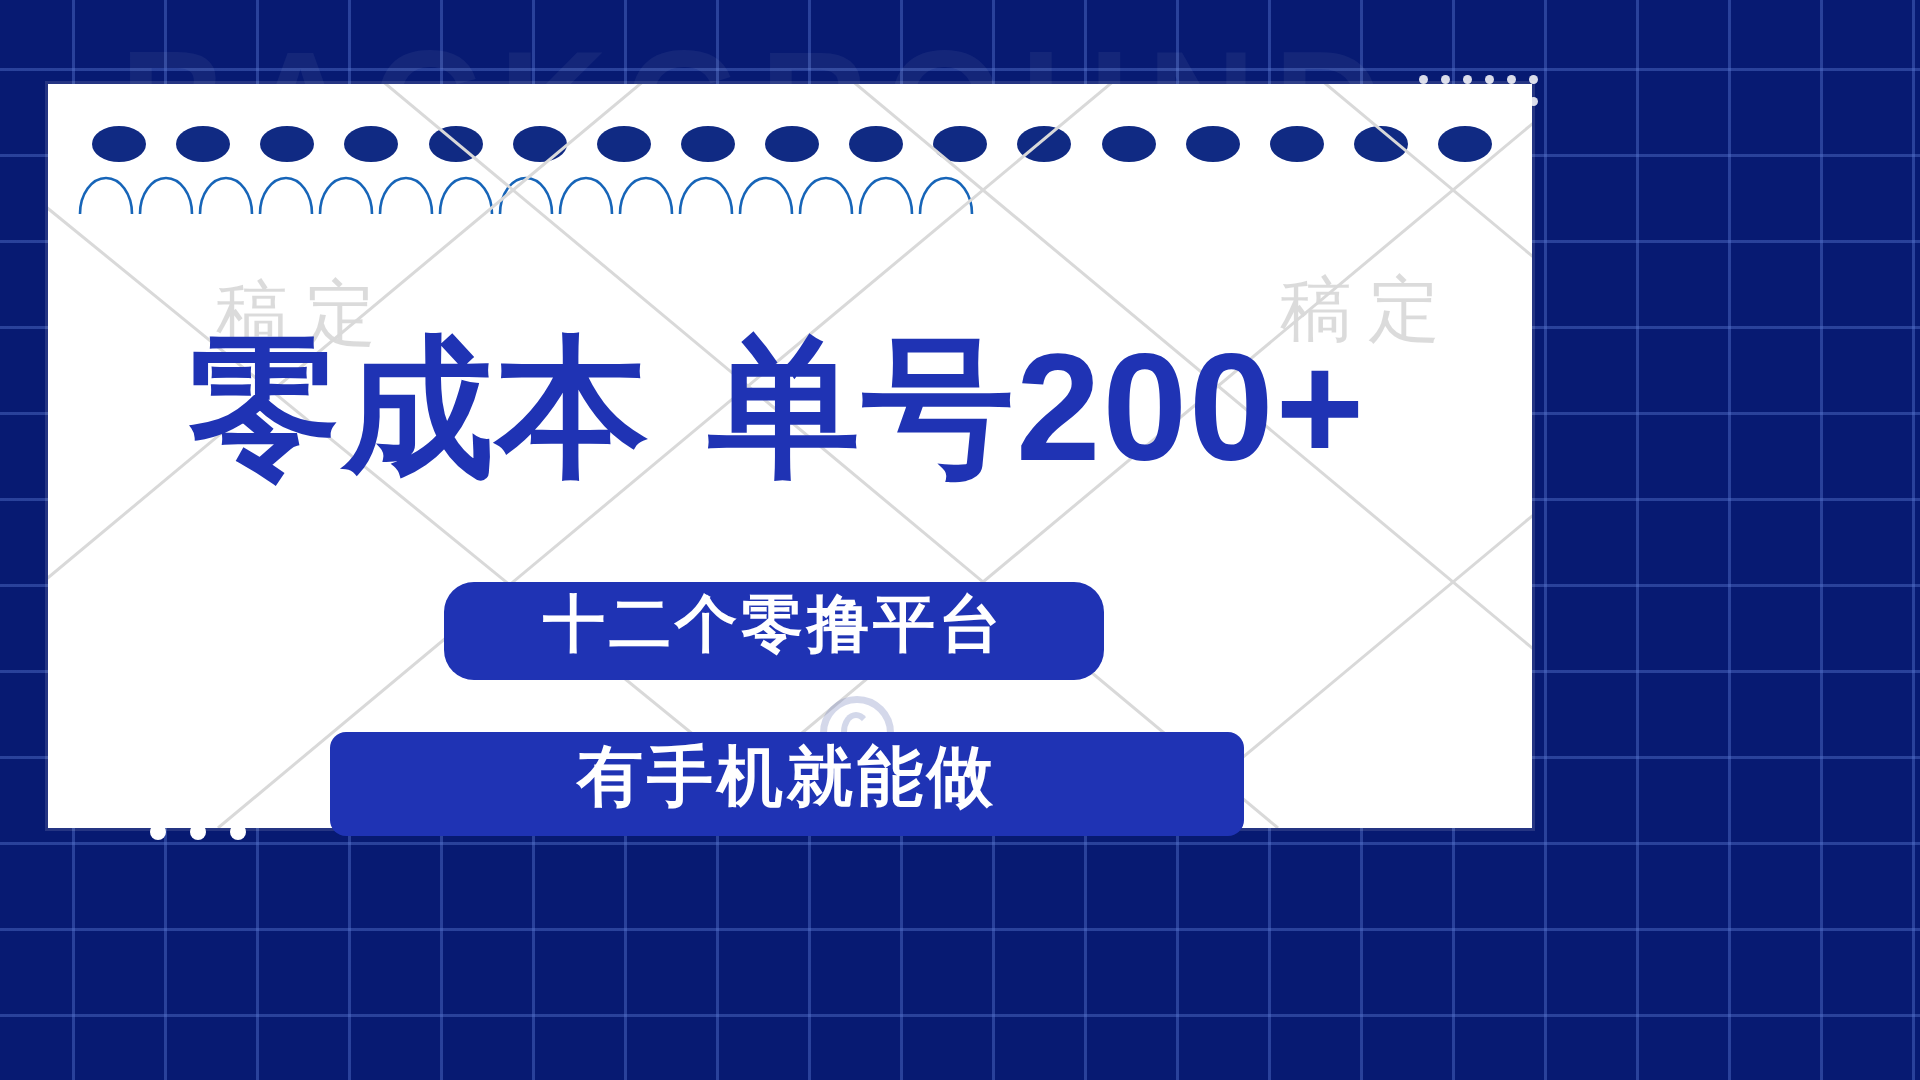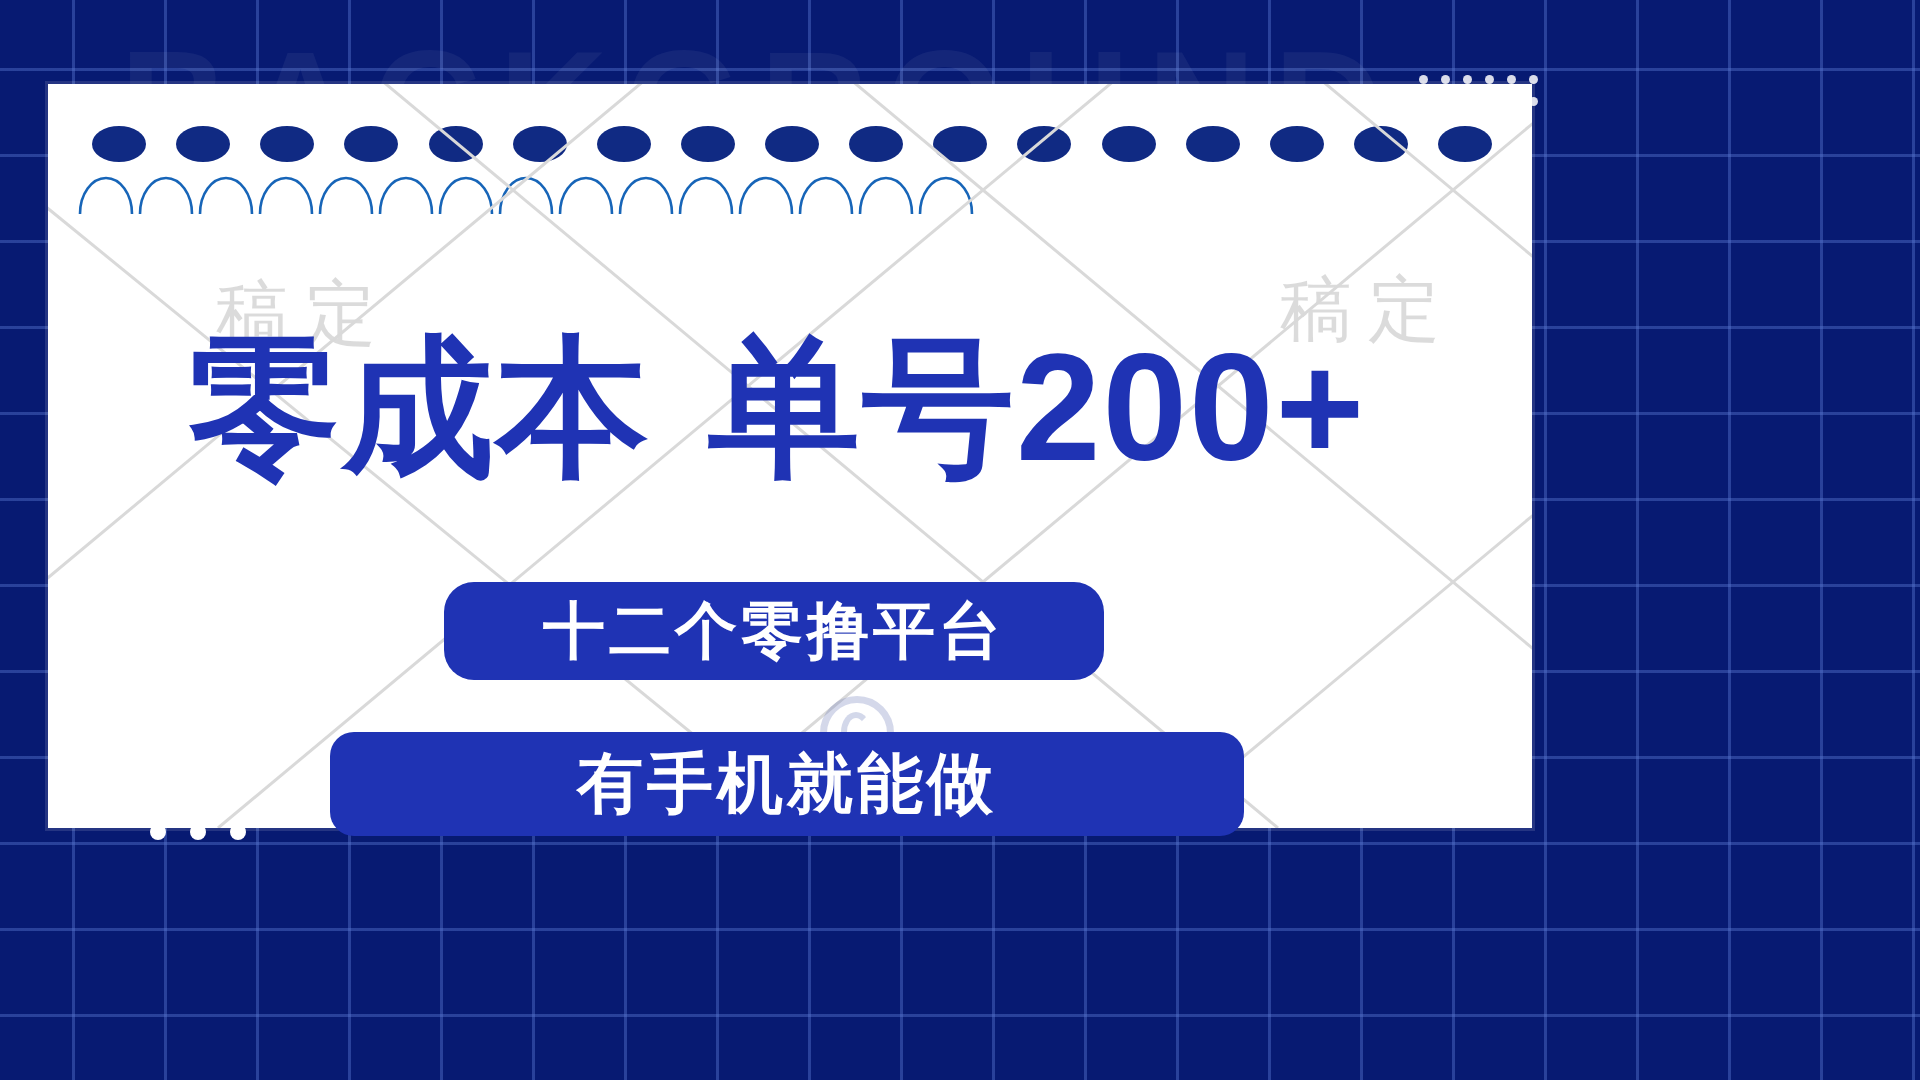--- a/index.html
+++ b/index.html
@@ -137,21 +137,21 @@
     font-weight: bold;
     letter-spacing: 2px;
     white-space: nowrap;
   }
   .headline .gap { display: inline-block; width: 58px; }
 
   
   .pill {
     position: absolute;
     display: flex;
-    align-items: center;
+    align-items: flex-start;
     justify-content: center;
     background: #1f33b4;
     color: #ffffff;
     font-weight: bold;
     border-radius: 34px;
     letter-spacing: 4px;
   }
   .pill-1 {
     left: 396px;
     top: 498px;
@@ -159,21 +159,21 @@
     height: 98px;
     font-size: 62px;
     border-radius: 30px;
   }
   .pill-2 {
     left: 282px;
     top: 648px;
     width: 914px;
     height: 104px;
     font-size: 66px;
-    border-radius: 24px;
+    border-radius: 16px;
   }
 
   
   .dots-bl {
     position: absolute;
     left: 150px;
     top: 824px;
     display: flex;
     gap: 24px;
   }

